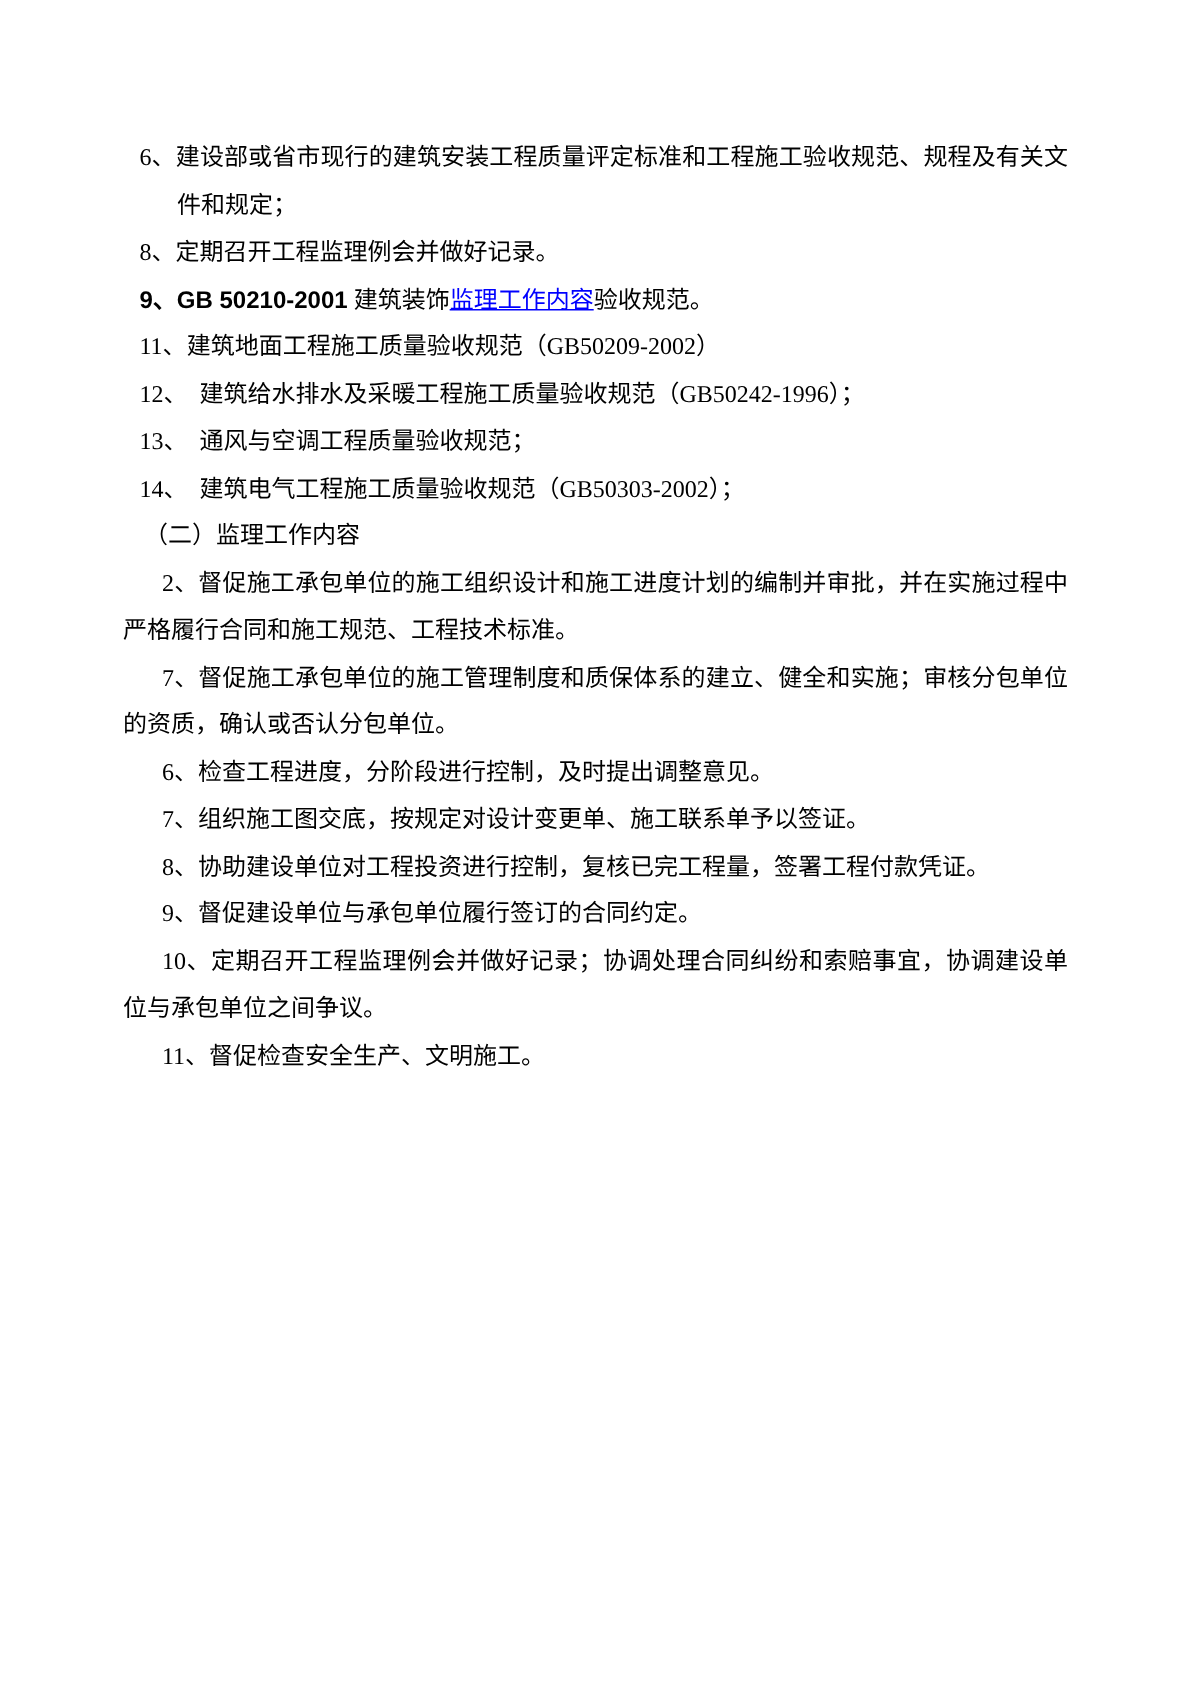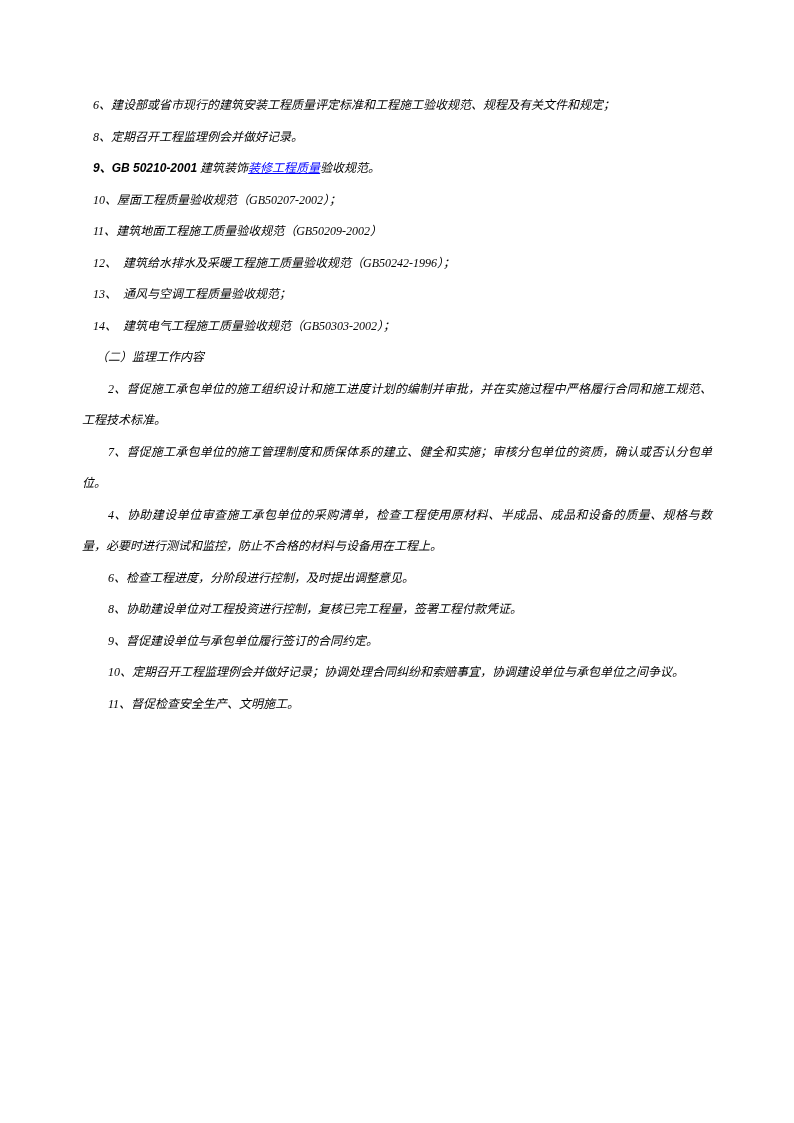--- a/index.html
+++ b/index.html
@@ -10,24 +10,23 @@
   .page {
     position: relative;
     width: 794px;
     height: 1123px;
     margin: 0 auto;
     background: #ffffff;
     box-sizing: border-box;
     padding: 90px 82px 40px 82px;
     overflow: hidden;
     font-family: "Liberation Serif", "DejaVu Serif", serif;
-    font-size: 12px;
+    font-size: 16px;
     line-height: 31.5px;
     color: #000000;
-    font-style: italic;
   }
   .reg-item {
     margin: 0;
     padding-left: 36px;
     text-indent: -25px;
     text-align: justify;
   }
   .gb-bold {
     font-family: "Liberation Sans", "DejaVu Sans", sans-serif;
     font-weight: bold;
@@ -52,40 +51,39 @@
 
 <div class="page">
 
   <div>
 
     <p class="reg-item"><span>6、</span><span>建设部或省市现行的建筑安装工程质量评定标准和工程施工验收规范、规程及有关文件和规定；</span></p>
 
 
     <p class="reg-item"><span>8、</span><span>定期召开工程监理例会并做好记录。</span></p>
 
-    <p class="reg-item"><span class="gb-bold">9、GB 50210-2001</span><span> 建筑装饰</span><a class="doc-link">装修工程质量</a><span>验收规范。</span></p>
+    <p class="reg-item"><span class="gb-bold">9、GB 50210-2001</span><span> 建筑装饰</span><a class="doc-link">监理工作内容</a><span>验收规范。</span></p>
 
-    <p class="reg-item"><span>10、</span><span>屋面工程质量验收规范（GB50207-2002）；</span></p>
 
     <p class="reg-item"><span>11、</span><span>建筑地面工程施工质量验收规范（GB50209-2002）</span></p>
 
     <p class="reg-item"><span>12、</span><span>　建筑给水排水及采暖工程施工质量验收规范（GB50242-1996）；</span></p>
 
     <p class="reg-item"><span>13、</span><span>　通风与空调工程质量验收规范；</span></p>
 
     <p class="reg-item"><span>14、</span><span>　建筑电气工程施工质量验收规范（GB50303-2002）；</span></p>
 
   </div>
 
   <p class="sub-heading">（二）监理工作内容</p>
 
   <div>
     <p class="body-para">2、督促施工承包单位的施工组织设计和施工进度计划的编制并审批，并在实施过程中严格履行合同和施工规范、工程技术标准。</p>
     <p class="body-para">7、督促施工承包单位的施工管理制度和质保体系的建立、健全和实施；审核分包单位的资质，确认或否认分包单位。</p>
-    <p class="body-para">4、协助建设单位审查施工承包单位的采购清单，检查工程使用原材料、半成品、成品和设备的质量、规格与数量，必要时进行测试和监控，防止不合格的材料与设备用在工程上。</p>
     <p class="body-para">6、检查工程进度，分阶段进行控制，及时提出调整意见。</p>
+    <p class="body-para">7、组织施工图交底，按规定对设计变更单、施工联系单予以签证。</p>
     <p class="body-para">8、协助建设单位对工程投资进行控制，复核已完工程量，签署工程付款凭证。</p>
     <p class="body-para">9、督促建设单位与承包单位履行签订的合同约定。</p>
     <p class="body-para">10、定期召开工程监理例会并做好记录；协调处理合同纠纷和索赔事宜，协调建设单位与承包单位之间争议。</p>
     <p class="body-para">11、督促检查安全生产、文明施工。</p>
   </div>
 
 </div>
 
 </body></html>

